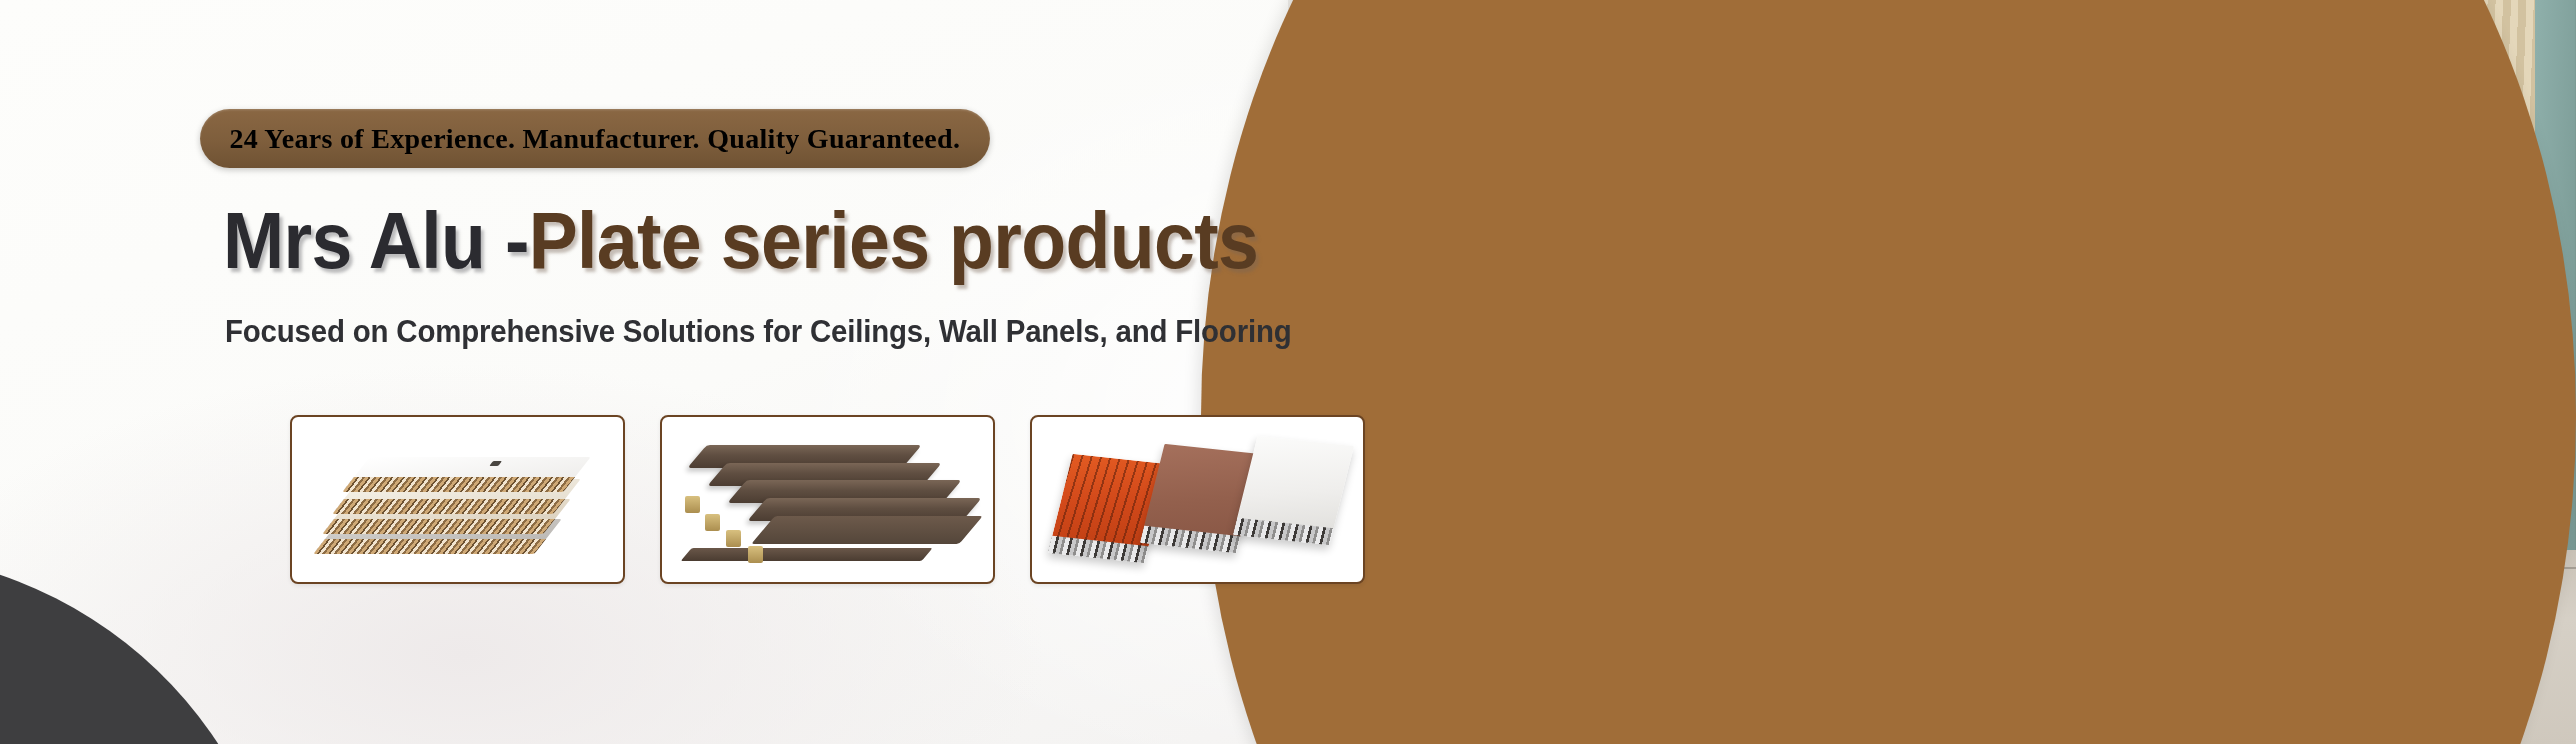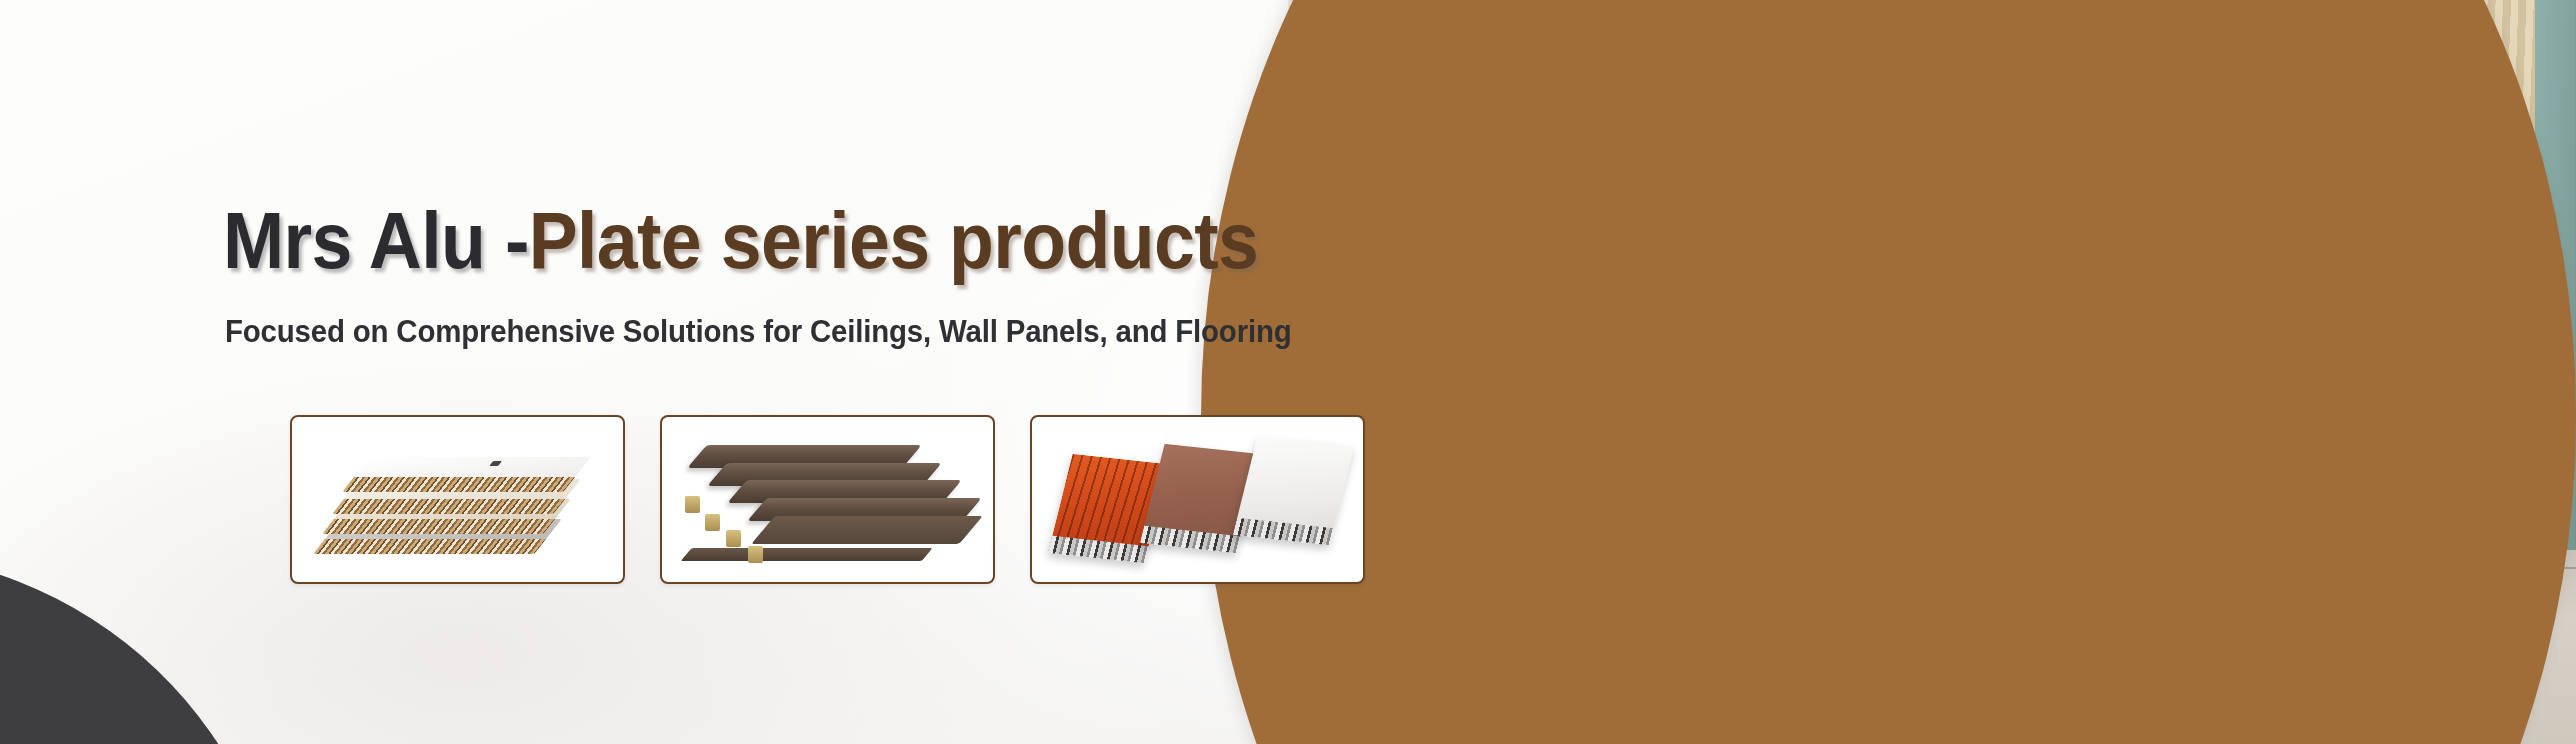--- a/index.html
+++ b/index.html
@@ -320,20 +320,23 @@
   </div>
 
   <div class="dark-sliver"></div>
   <div class="arc"></div>
   <div class="arc-cut">
     <div style="position:absolute;inset:0;background:transparent;"></div>
   </div>
 
   <div class="content">
 
+    <div class="badge">
+      <span class="badge-text">24 Years of Experience. Manufacturer. Quality Guaranteed.</span>
+    </div>
 
     <div class="headline">
       <span class="dark">Mrs Alu -</span><span class="brown">Plate series products</span>
     </div>
 
     <div class="subline">Focused on Comprehensive Solutions for Ceilings, Wall Panels, and Flooring</div>
 
     <div class="cards">
 
       <div class="card">

